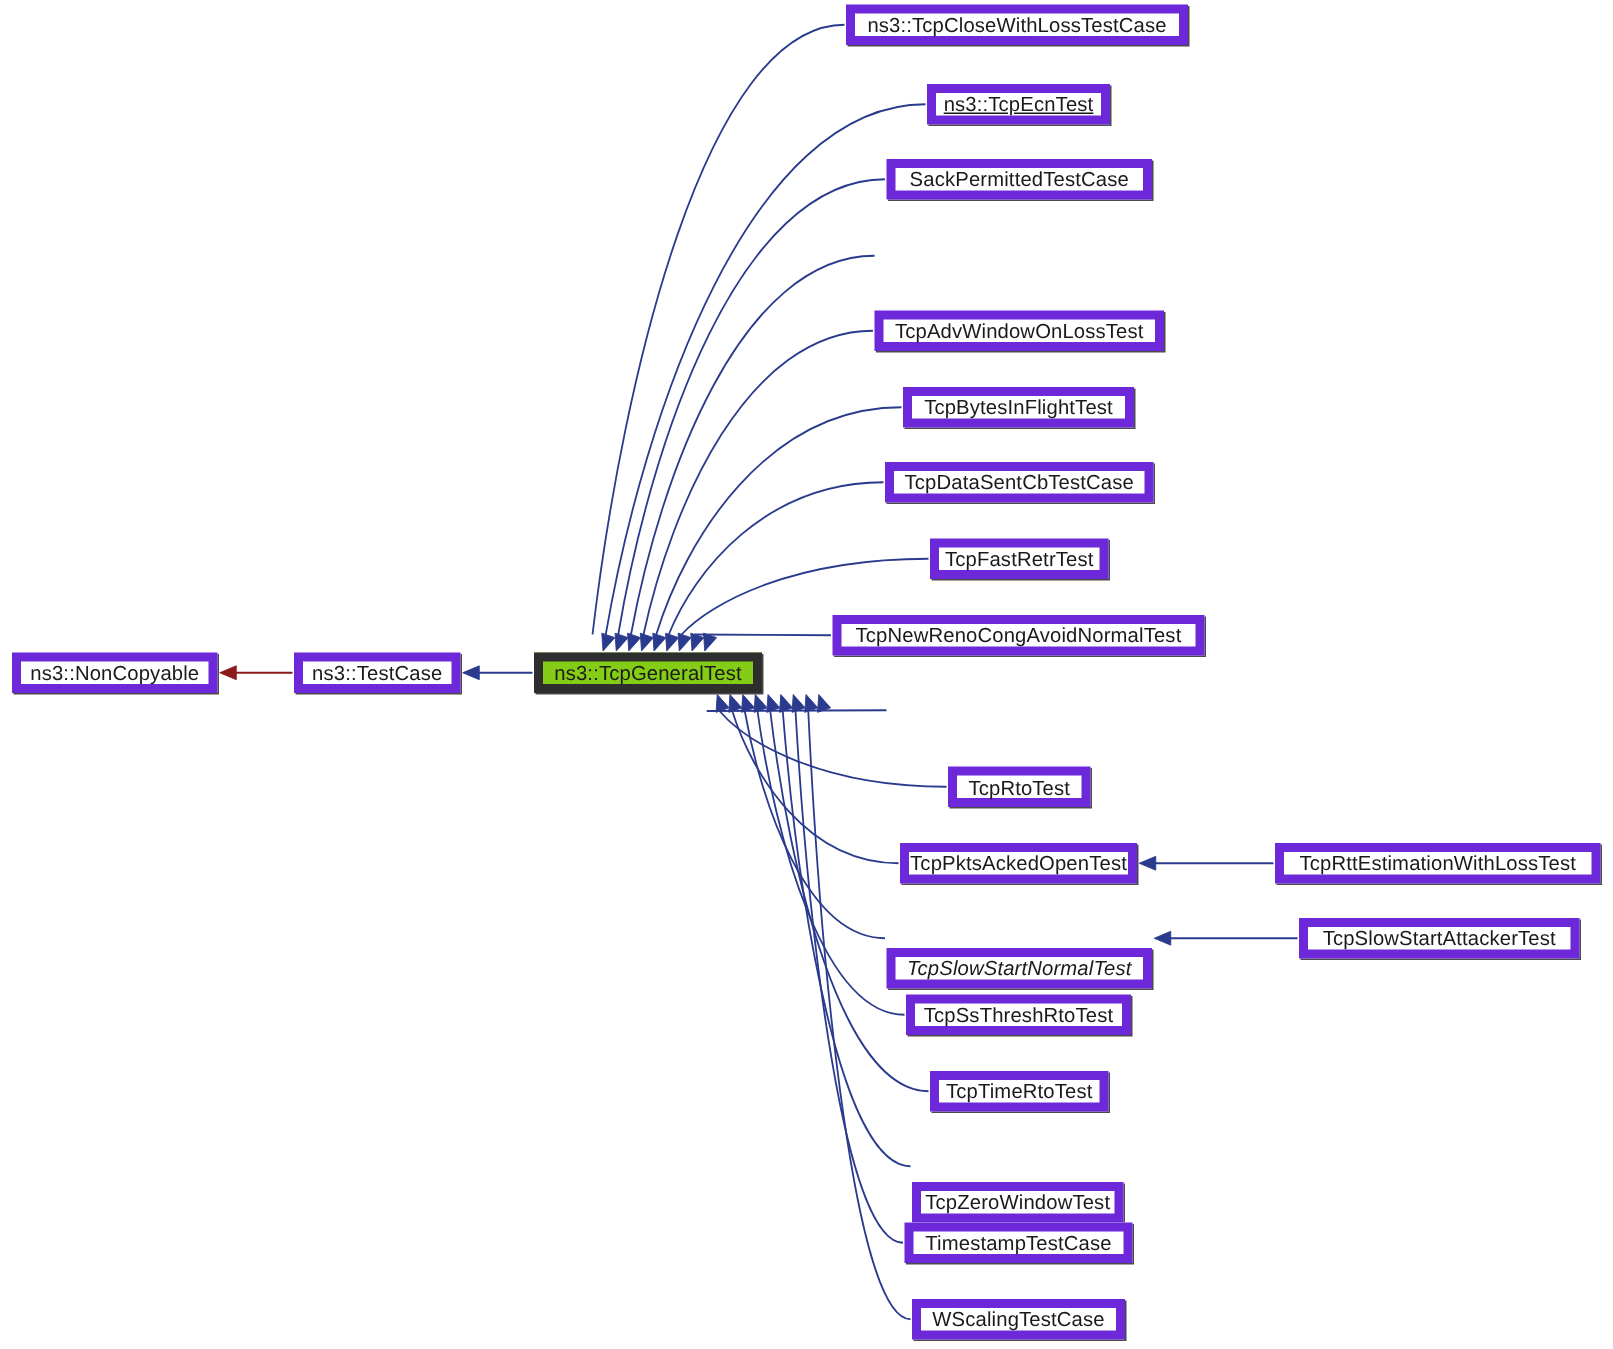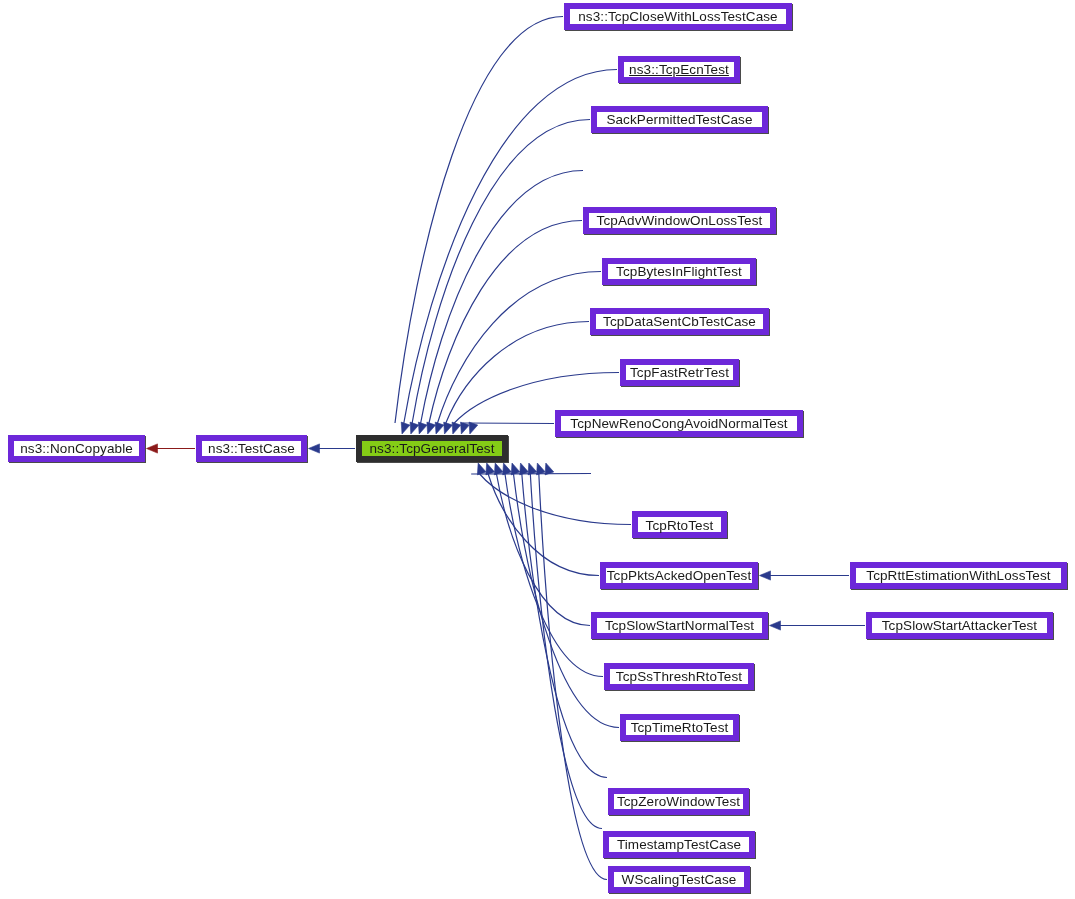--- a/index.html
+++ b/index.html
@@ -133,34 +133,34 @@
     </div>
     <div class="node" style="left: 632px; top: 511px; width: 95px; height: 27px; align-items: flex-end;">
       <span class="node-label">TcpRtoTest</span>
     </div>
     <div class="node" style="left: 600px; top: 562px; width: 158px; height: 27px;">
       <span class="node-label">TcpPktsAckedOpenTest</span>
     </div>
     <div class="node" style="left: 850px; top: 562px; width: 217px; height: 27px;">
       <span class="node-label">TcpRttEstimationWithLossTest</span>
     </div>
-    <div class="node" style="left: 591px; top: 612px; width: 177px; height: 27px;">
+    <div class="node" style="left: 591px; top: 632px; width: 177px; height: 27px; font-style: italic;">
       <span class="node-label">TcpSlowStartNormalTest</span>
     </div>
     <div class="node" style="left: 866px; top: 612px; width: 187px; height: 27px;">
       <span class="node-label">TcpSlowStartAttackerTest</span>
     </div>
     <div class="node" style="left: 604px; top: 663px; width: 150px; height: 27px;">
       <span class="node-label">TcpSsThreshRtoTest</span>
     </div>
     <div class="node" style="left: 620px; top: 714px; width: 119px; height: 27px;">
       <span class="node-label">TcpTimeRtoTest</span>
     </div>
     <div class="node" style="left: 608px; top: 764px; width: 141px; height: 27px; margin-top: 24px;">
       <span class="node-label">TcpZeroWindowTest</span>
     </div>
-    <div class="node" style="left: 603px; top: 815px; width: 152px; height: 27px; margin-top: 16px;">
+    <div class="node" style="left: 603px; top: 815px; width: 152px; height: 27px;">
       <span class="node-label">TimestampTestCase</span>
     </div>
     <div class="node" style="left: 608px; top: 866px; width: 142px; height: 27px;">
       <span class="node-label">WScalingTestCase</span>
     </div>
   </div>
 
 </body></html>

